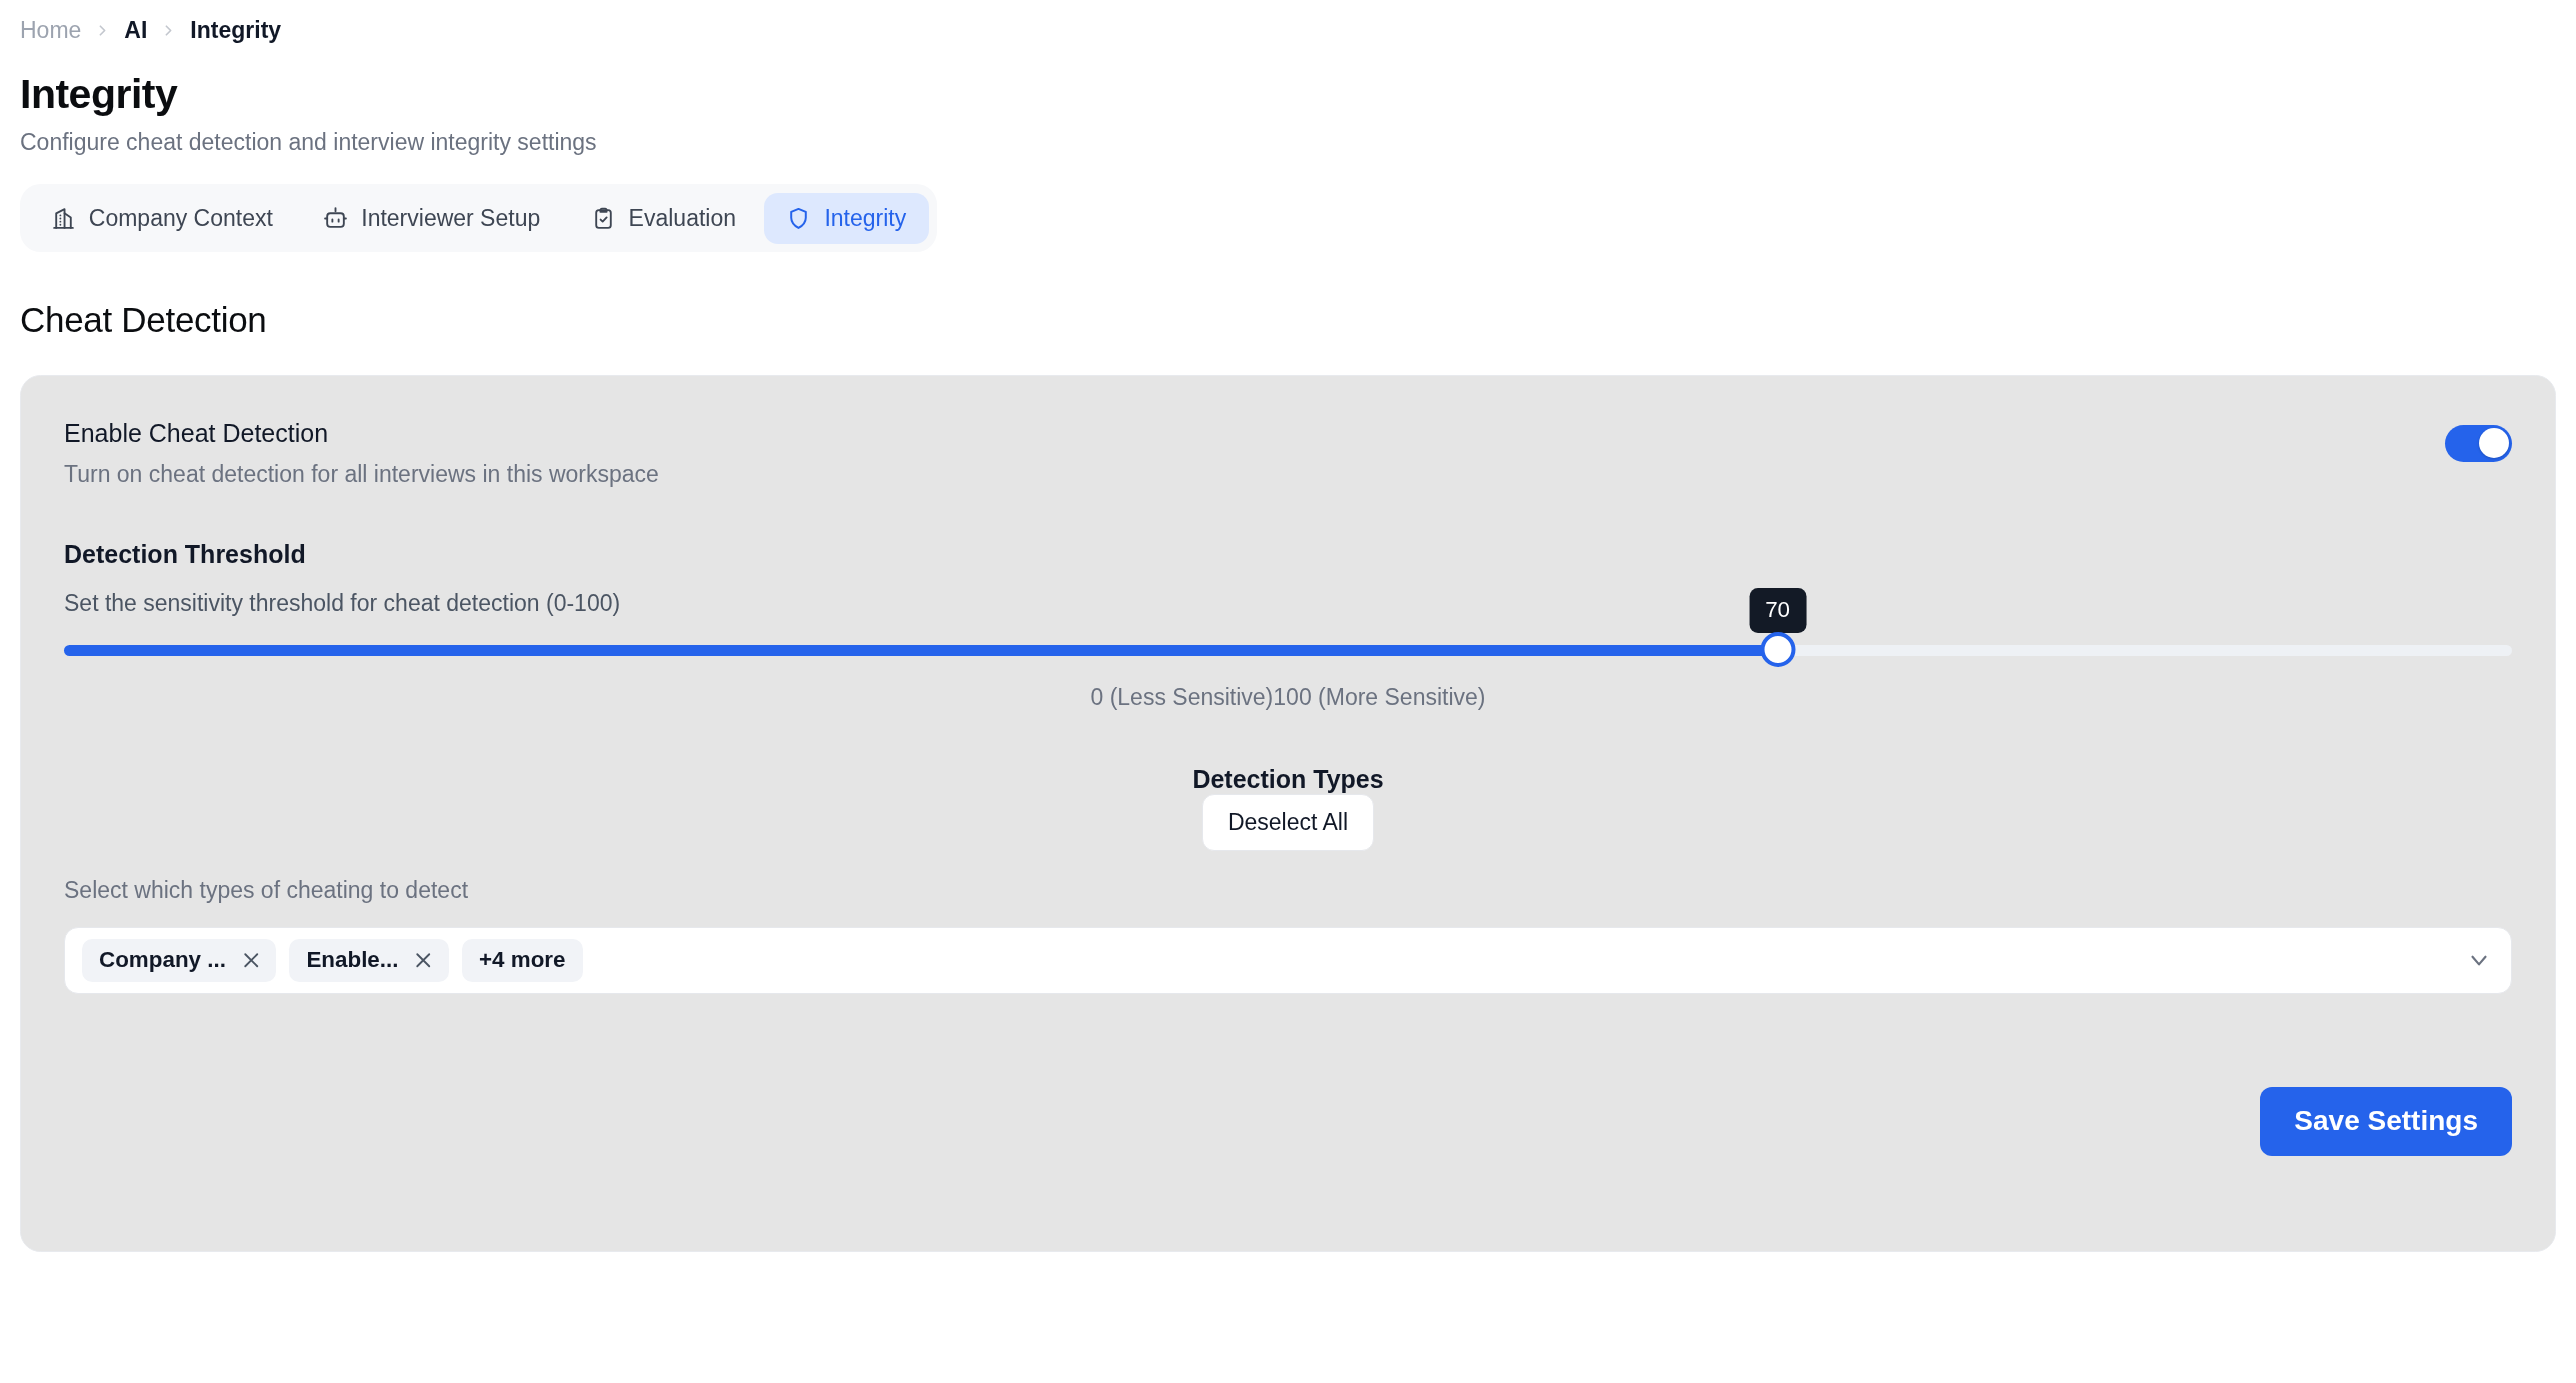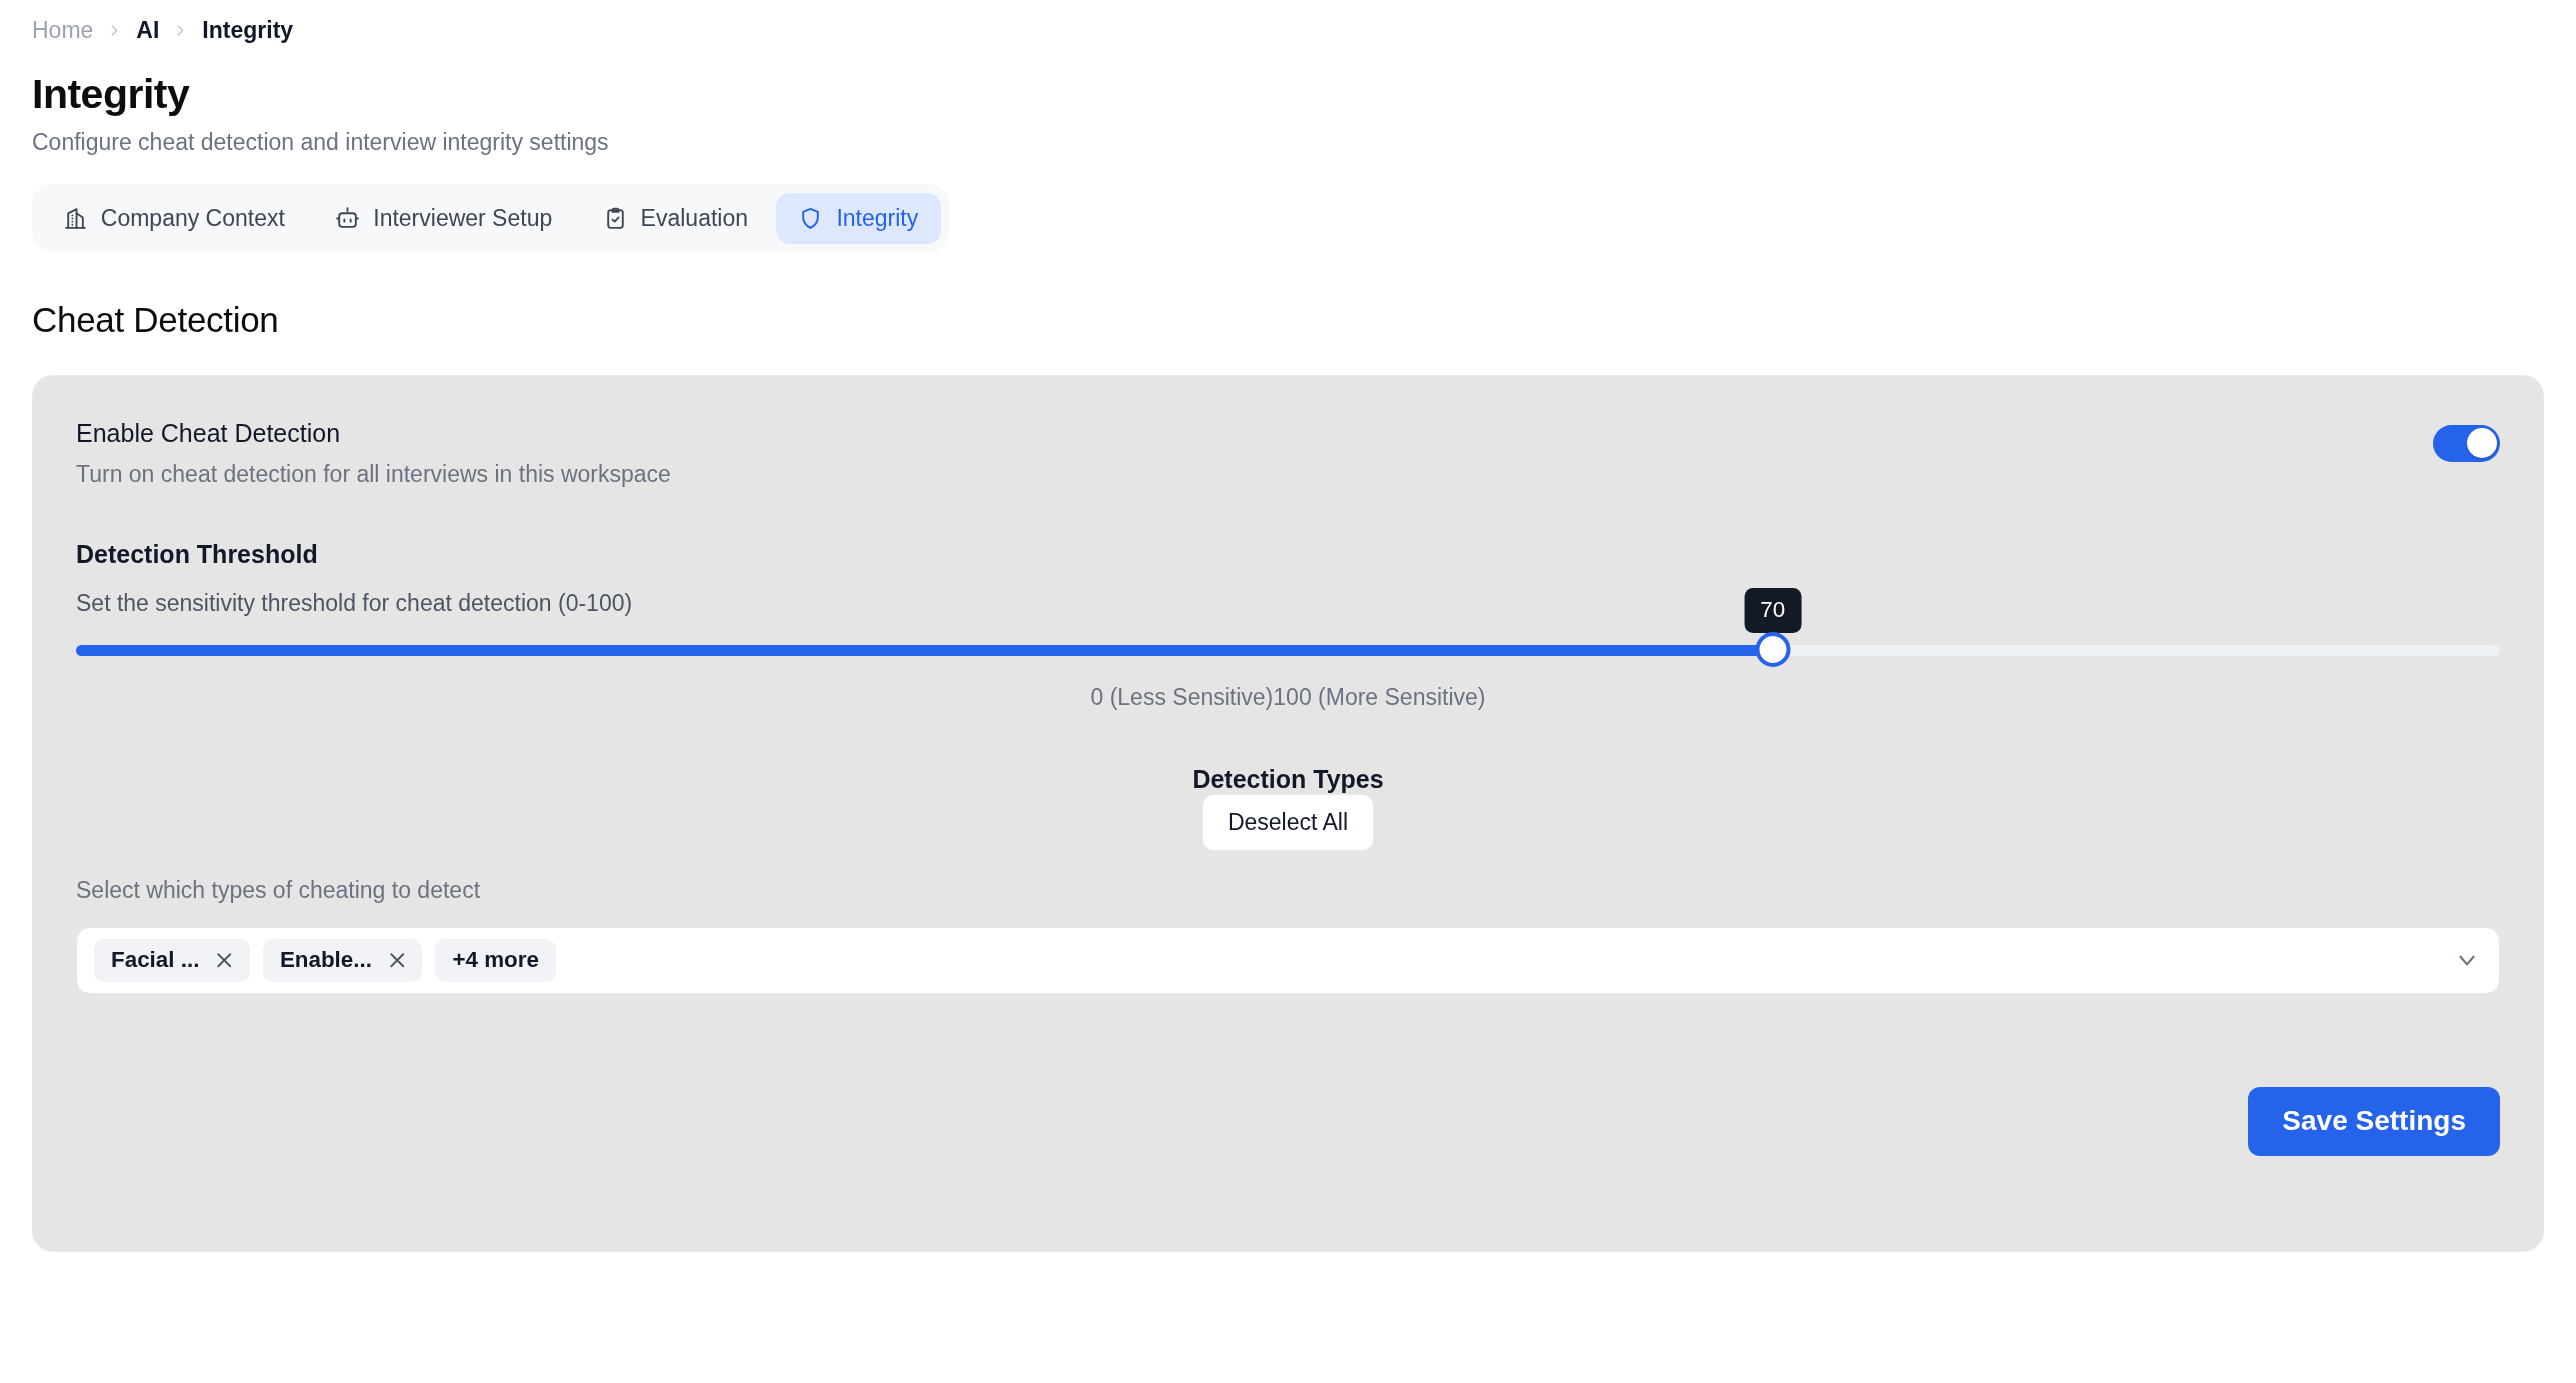--- a/index.html
+++ b/index.html
@@ -3,21 +3,21 @@
 <meta charset="utf-8">
 <style>
   * { box-sizing: border-box; margin: 0; padding: 0; }
   html, body {
     width: 2576px;
     height: 1384px;
     background: #ffffff;
     font-family: "Liberation Sans", sans-serif;
     -webkit-font-smoothing: antialiased;
   }
-  .page { position: relative; width: 2576px; height: 1384px; padding: 0 32px; }
+  .page { position: relative; width: 2576px; height: 1384px; padding: 0 20px; }
 
   
   .breadcrumb {
     display: flex; align-items: center; gap: 13px;
     height: 43px; padding-top: 17px;
     font-size: 23px;
   }
   .crumb-link  { color: #9ca3af; }
   .crumb-sep   { color: #c3c7ce; font-size: 21.4px; line-height: 1; display:flex; align-items:center; }
   .crumb-cur   { color: #111827; font-weight: 700; }
@@ -266,21 +266,21 @@
 
     <div class="block-types">
       <div class="types-head">
         <div class="types-label">Detection Types</div>
         <button class="btn-ghost">Deselect All</button>
       </div>
       <div class="types-desc">Select which types of cheating to detect</div>
 
       <div class="multiselect">
         <span class="chip">
-          <span>Facial ...</span>
+          <span>Company ...</span>
           <span class="chip-x">
             <svg width="20.5" height="20.5" viewBox="0 0 24 24" fill="none" stroke="#4b5563" stroke-width="2.2" stroke-linecap="round">
                 <path d="M5 5l14 14M19 5L5 19"></path>
               </svg>
           </span>
         </span>
         <span class="chip">
           <span>Enable...</span>
           <span class="chip-x">
             <svg width="20.5" height="20.5" viewBox="0 0 24 24" fill="none" stroke="#4b5563" stroke-width="2.2" stroke-linecap="round">

